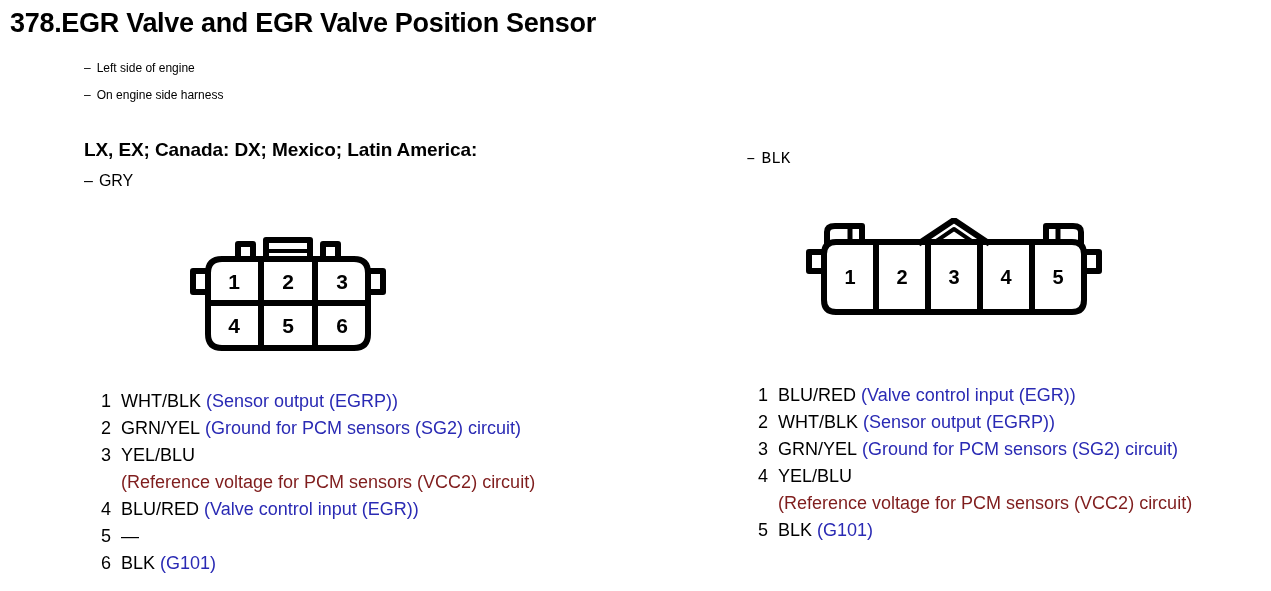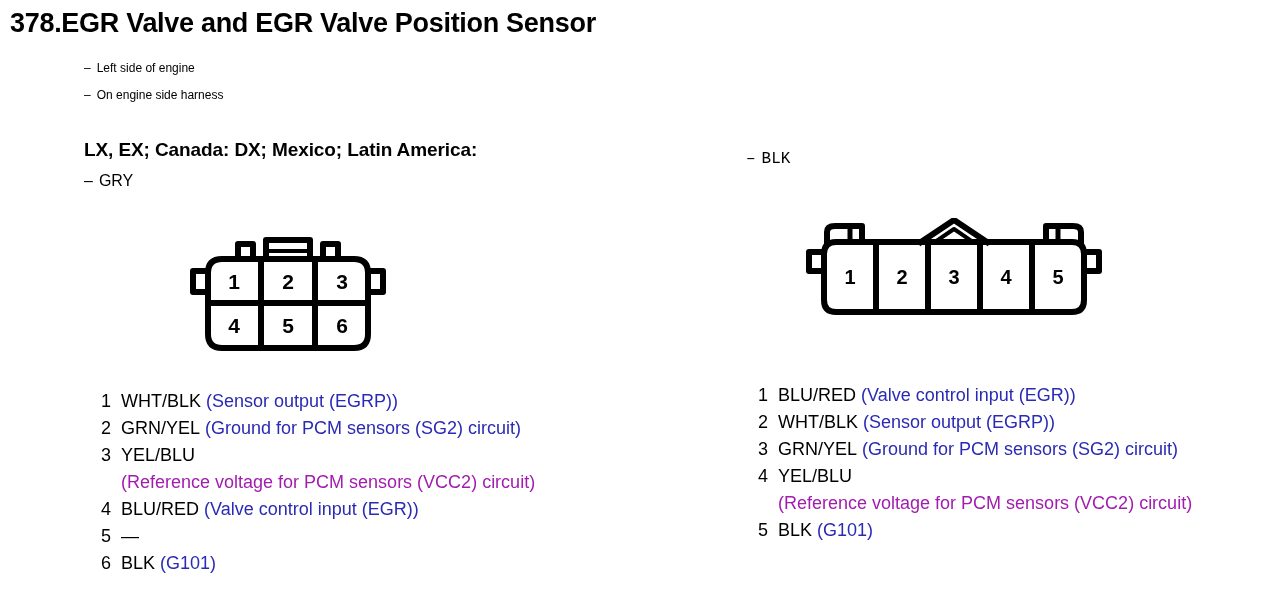--- a/index.html
+++ b/index.html
@@ -86,21 +86,21 @@
     color: #000000;
   }
   .pin-body { flex: 1 1 auto; }
   .pin-color { color: #000000; }
   .pin-desc {
     color: #2a2ab4;
     margin-left: 5px;
   }
   .pin-desc-wrap {
     display: block;
-    color: #a21caf;
+    color: #7f1d1d;
     margin-left: 0;
   }
   .pin-dash { color: #000000; }
 
   .pin-list-left  { margin-top: 12px; margin-left: 17px; }
   .pin-list-right { margin-top: 14px; margin-left: 30px; }
 </style>
 </head>
 <body>
 

